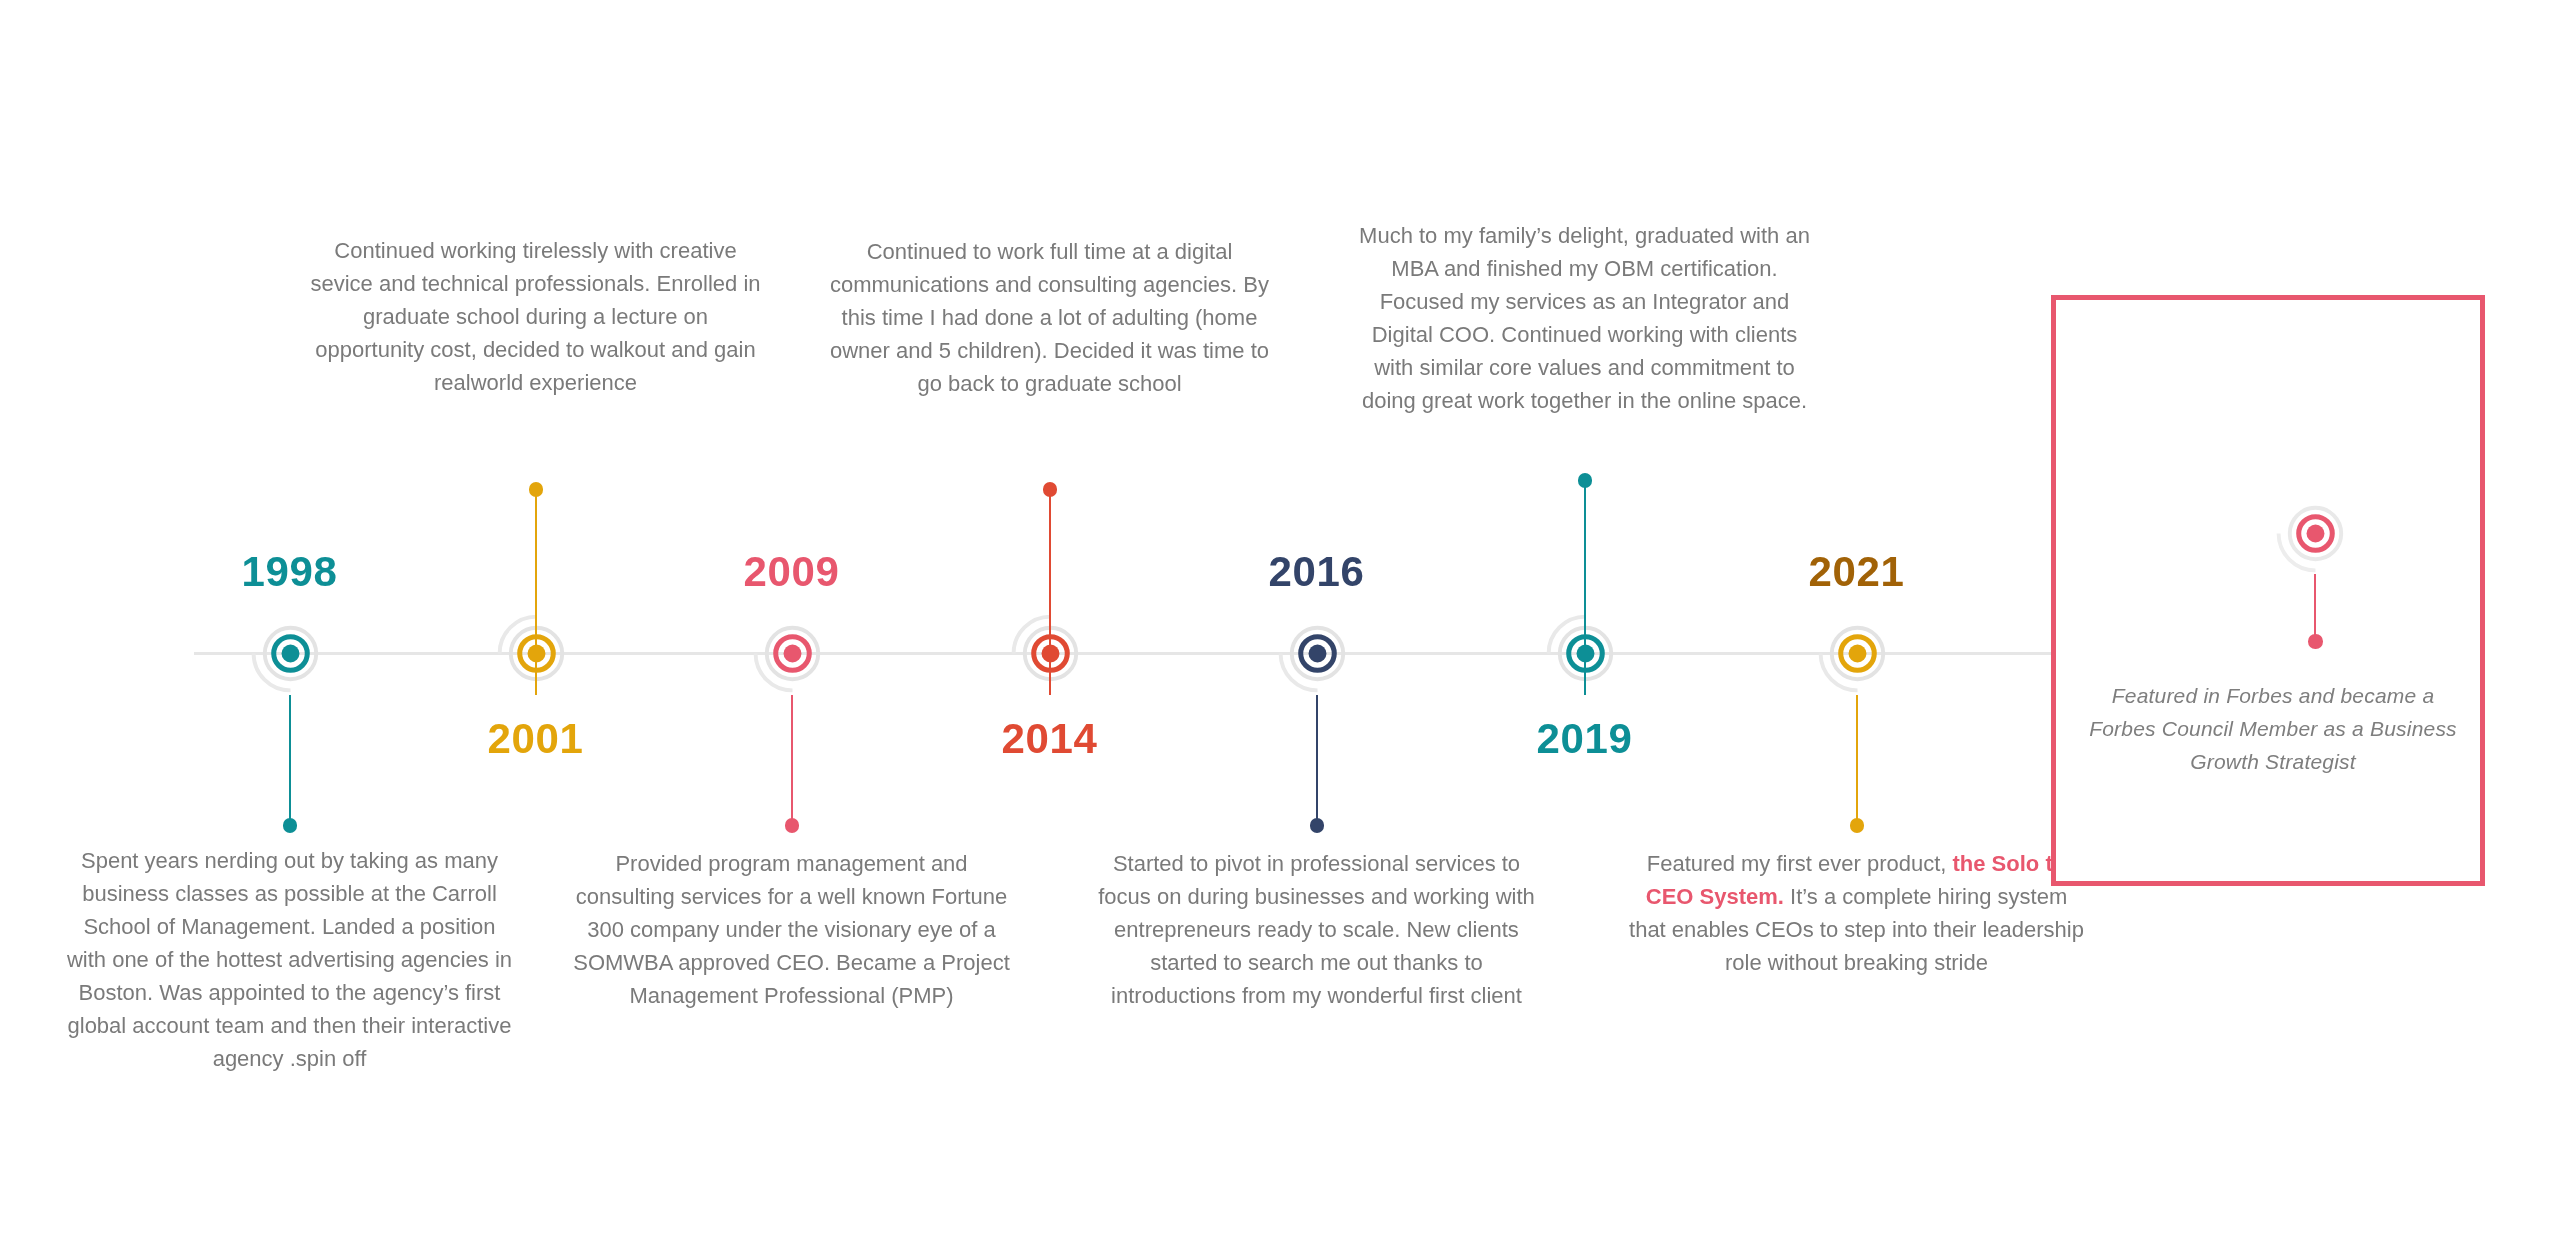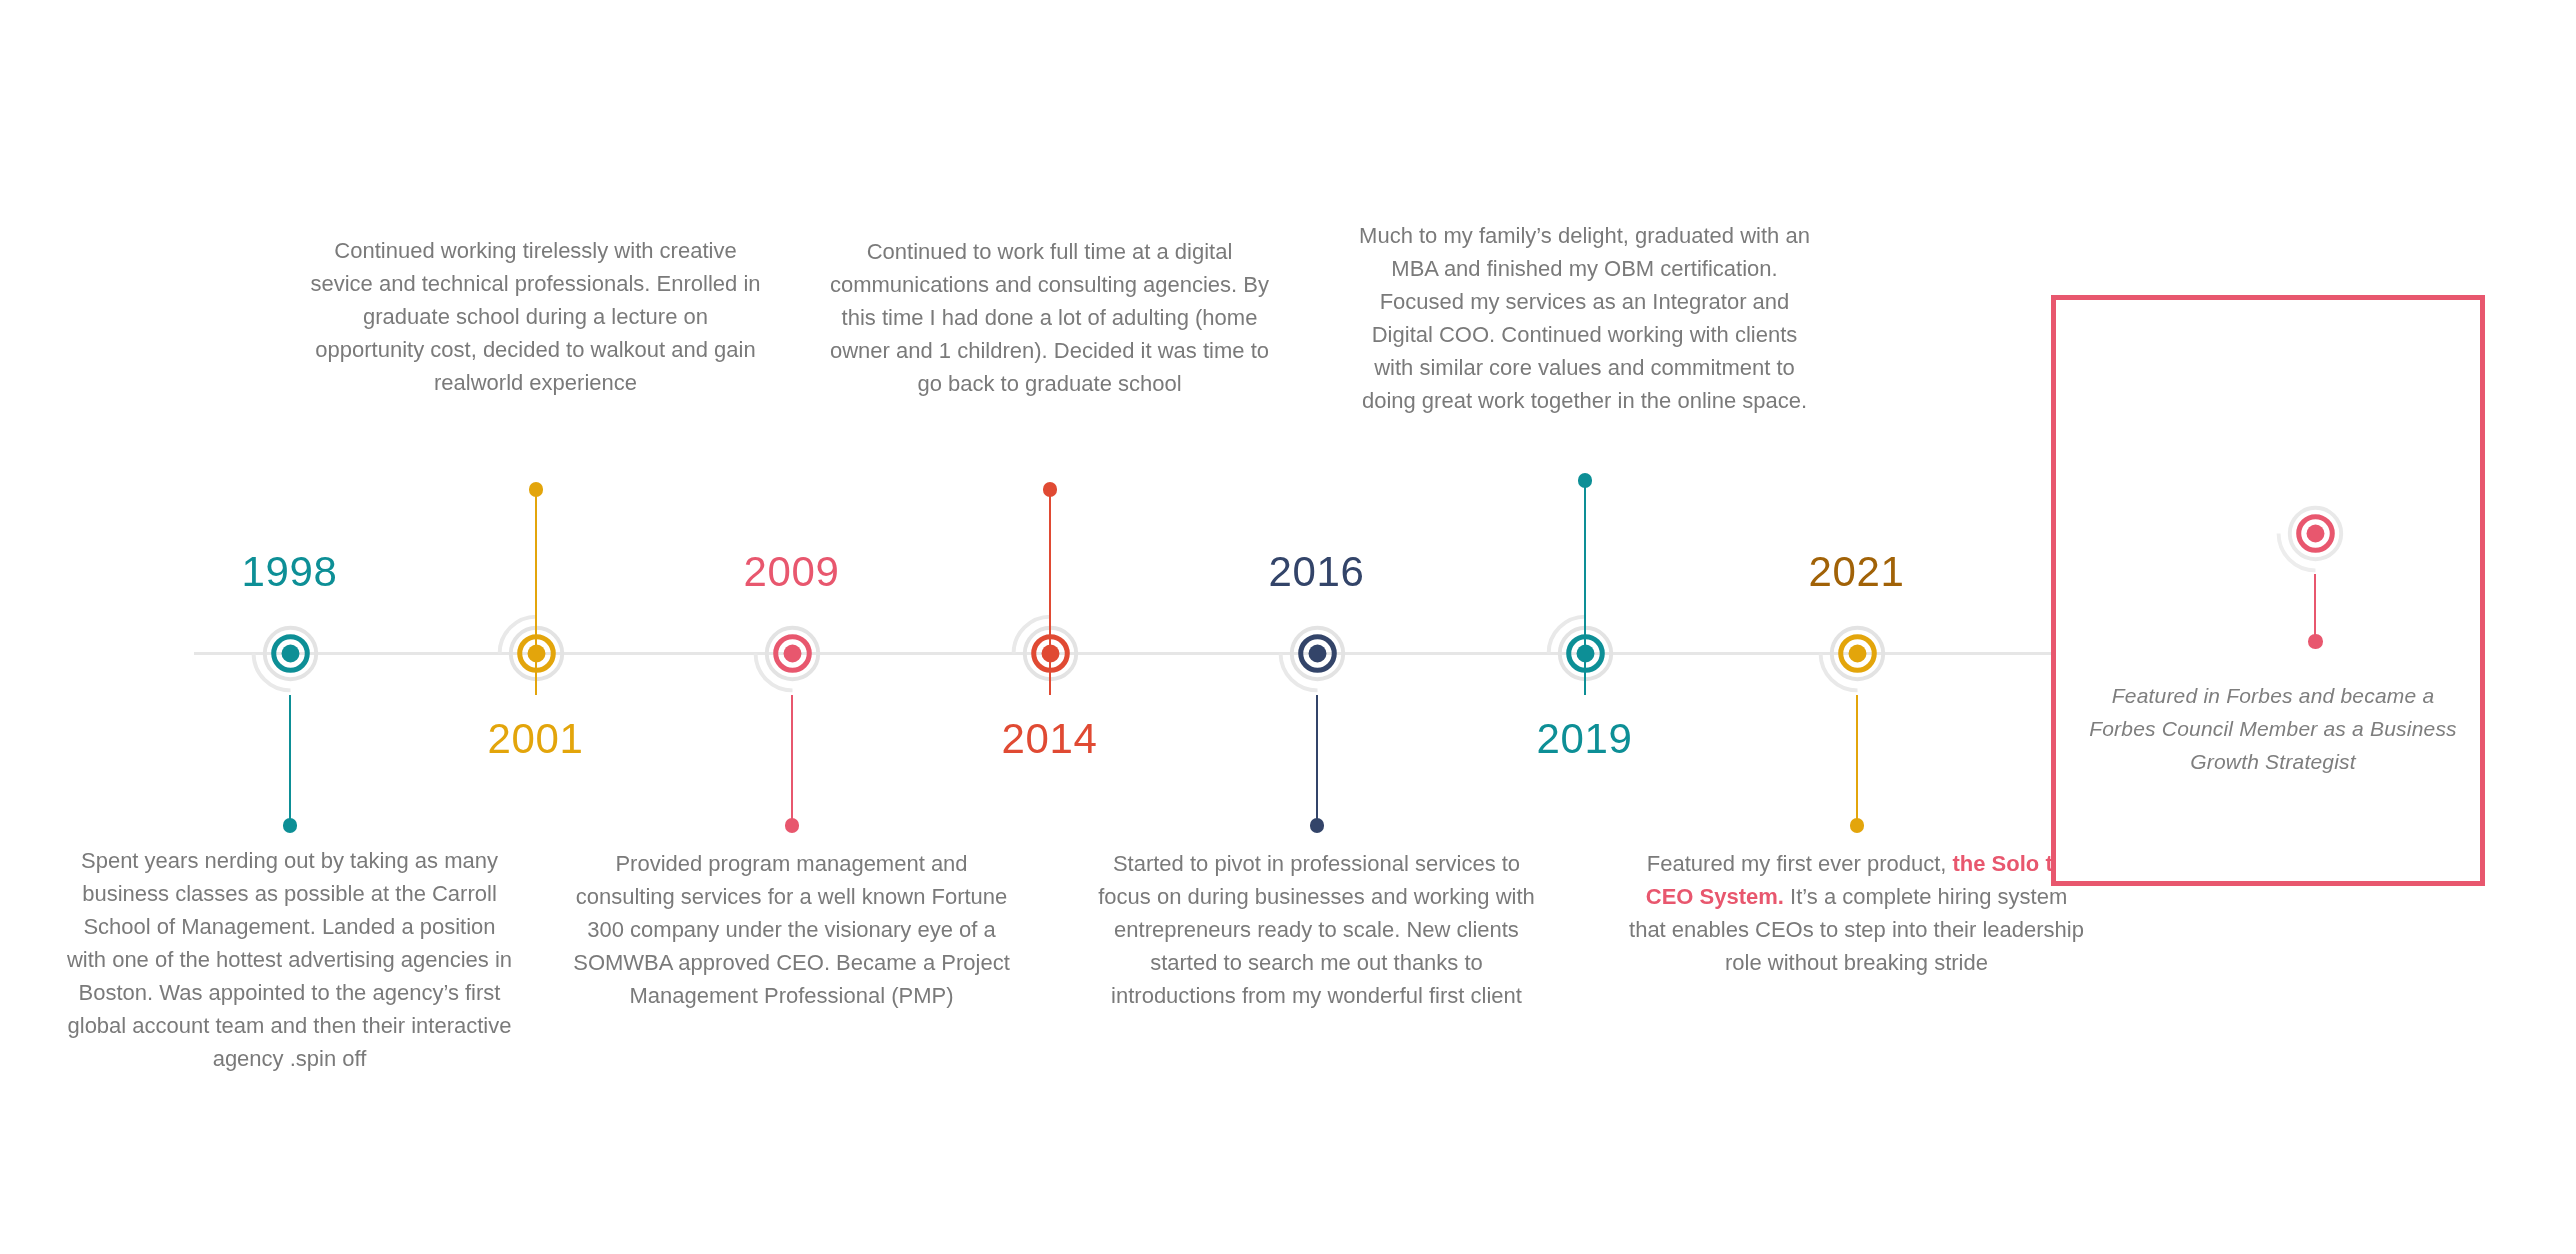--- a/index.html
+++ b/index.html
@@ -48,21 +48,21 @@
     height: 85px;
     pointer-events: none;
   }
 
   .year {
     position: absolute;
     left: -123px;
     width: 245px;
     text-align: center;
     font-size: 42px;
-    font-weight: 400;
+    font-weight: 700;
     letter-spacing: 0.6px;
     white-space: nowrap;
   }
   .year.above { top: -105px; }
   .year.below { top: 62px; }
 
   .connector {
     position: absolute;
     width: 2.2px;
     left: -1.1px;
@@ -187,21 +187,21 @@
     <div class="rings">
       <svg width="85" height="85" viewBox="0 0 152 152">
         <path d="M 10 76 A 66 66 0 0 1 76 10" fill="none" stroke="#e9e9e9" stroke-width="7"></path>
         <circle cx="76" cy="76" r="46" fill="none" stroke="#e3e3e3" stroke-width="7"></circle>
         <circle cx="76" cy="76" r="30" fill="none" stroke="#e04a33" stroke-width="9"></circle>
         <circle cx="76" cy="76" r="16" fill="#e04a33"></circle>
       </svg>
     </div>
     <div class="connector" style="top:-164px;height:206px;background:#e04a33;"></div>
     <div class="conn-dot" style="top:-171px;background:#e04a33;"></div>
-    <div class="blurb" style="top:-418px;">Continued to work full time at a digital communications and consulting agencies. By this time I had done a lot of adulting (home owner and 1 children). Decided it was time to go back to graduate school</div>
+    <div class="blurb" style="top:-418px;">Continued to work full time at a digital communications and consulting agencies. By this time I had done a lot of adulting (home owner and 5 children). Decided it was time to go back to graduate school</div>
   </div>
 
   <div class="node" style="left:1317px;">
     <div class="year above" style="color:#334469">2016</div>
     <div class="rings">
       <svg width="85" height="85" viewBox="0 0 152 152">
         <path d="M 10 76 A 66 66 0 0 0 76 142" fill="none" stroke="#e9e9e9" stroke-width="7"></path>
         <circle cx="76" cy="76" r="46" fill="none" stroke="#e3e3e3" stroke-width="7"></circle>
         <circle cx="76" cy="76" r="30" fill="none" stroke="#334469" stroke-width="9"></circle>
         <circle cx="76" cy="76" r="16" fill="#334469"></circle>

